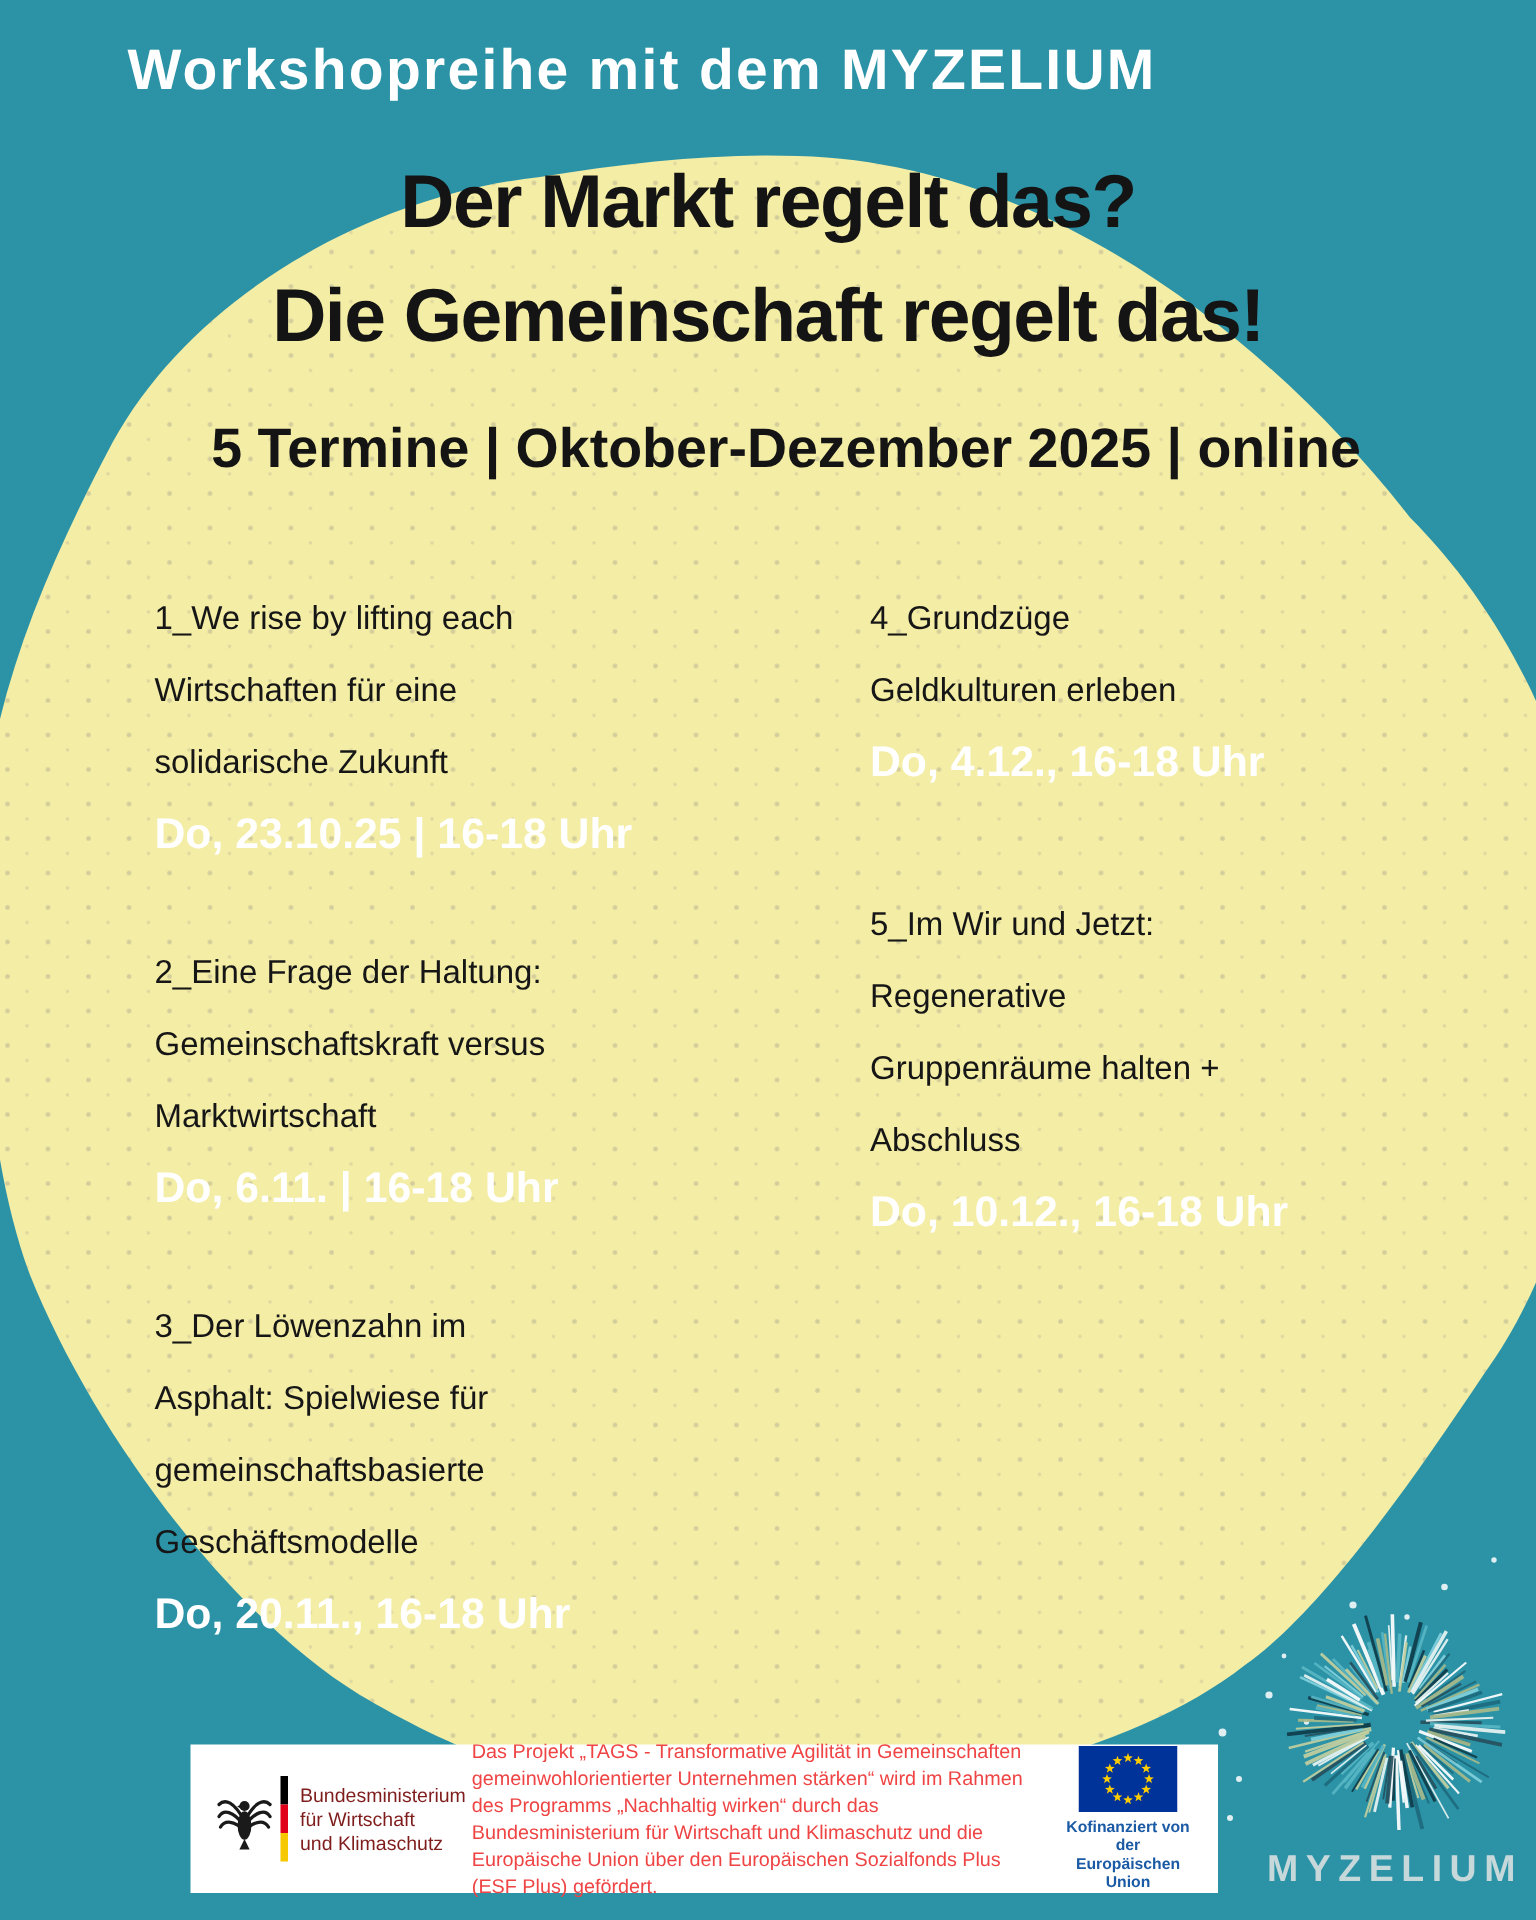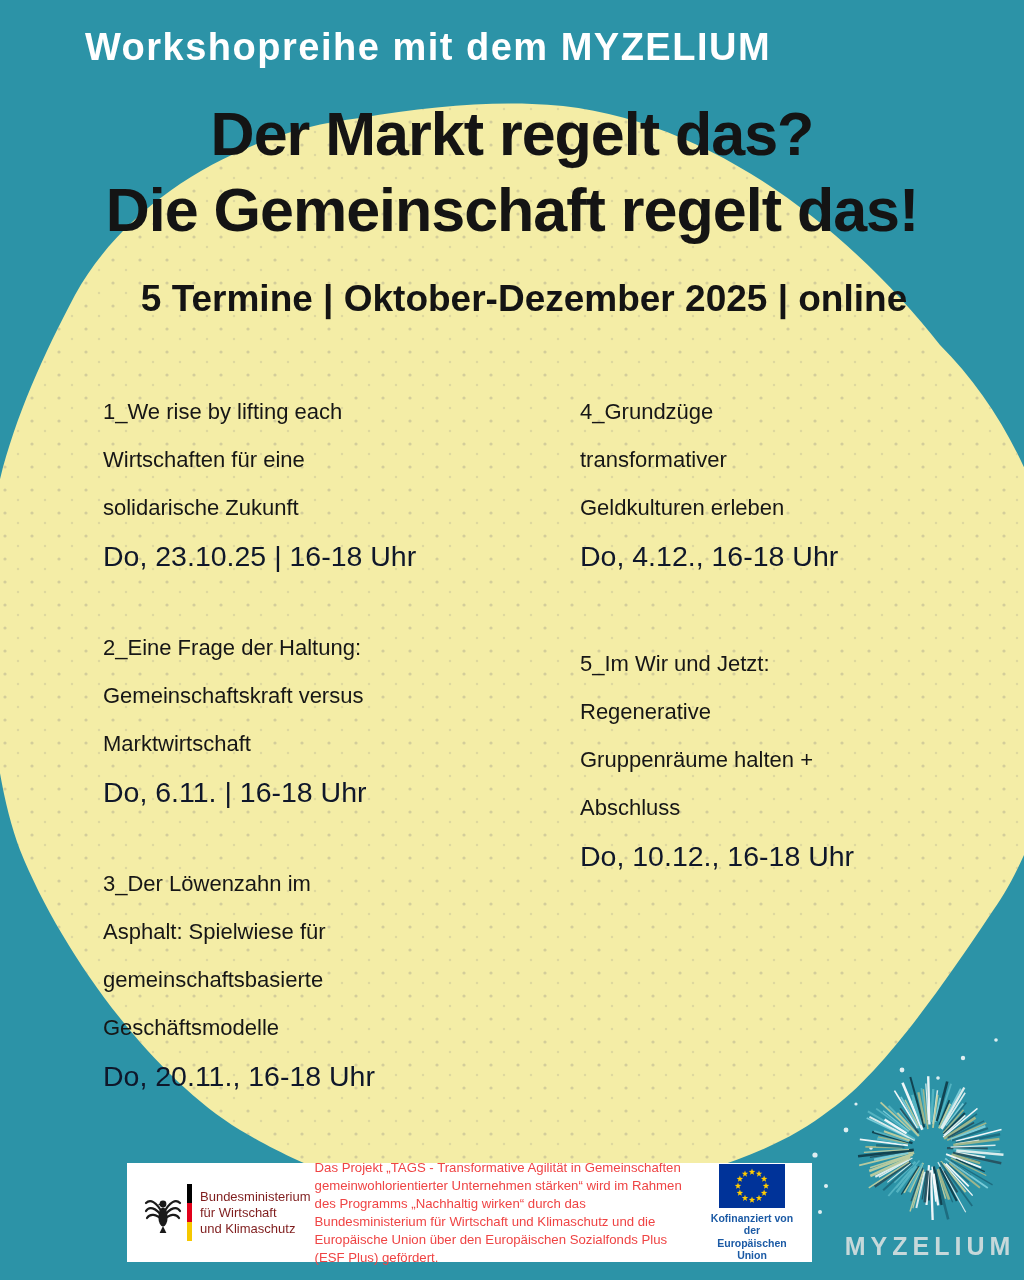--- a/index.html
+++ b/index.html
@@ -11,36 +11,36 @@
   }
   #bg-blob{position:absolute;left:0;top:0;z-index:1;}
   .content{position:absolute;left:0;top:0;width:1024px;height:1280px;z-index:2;}
 
   .kicker{
     position:absolute;top:26px;left:0;width:856px;text-align:center;
     color:#ffffff;font-size:38px;font-weight:700;letter-spacing:1.5px;
   }
   .title{
     position:absolute;top:96px;left:0;width:1024px;text-align:center;
-    color:#141414;font-weight:700;font-size:61px;line-height:76px;letter-spacing:-1px;
+    color:#141414;font-weight:700;font-size:50px;line-height:76px;letter-spacing:-1px;
   }
   .subtitle{
     position:absolute;top:278px;left:12px;width:1024px;text-align:center;
     color:#141414;font-weight:700;font-size:37px;
   }
   .col{position:absolute;top:388px;}
   .col-left{left:103px;width:470px;}
   .col-right{left:580px;width:430px;}
   .session{margin-bottom:44px;}
   .col-right .session{margin-bottom:60px;}
   .s-title{
     font-size:22px;font-weight:400;color:#161616;line-height:48px;white-space:nowrap;
   }
   .s-date{
-    font-size:28.5px;font-weight:400;color:#0f172a;line-height:48px;white-space:nowrap;
+    font-size:28.5px;font-weight:700;color:#ffffff;line-height:48px;white-space:nowrap;
   }
 
   .footer-box{
     position:absolute;left:127px;top:1163px;width:685px;height:99px;
     background:#ffffff;z-index:3;display:flex;align-items:center;
   }
   .ministry{display:flex;align-items:center;margin-left:16px;flex:0 0 auto;}
   .ministry svg{display:block;}
   .flag-bar{width:5px;height:58px;margin:0 8px 0 4px;display:flex;flex-direction:column;}
   .flag-bar div{flex:1;}
@@ -134,21 +134,20 @@
         <div class="s-title">3_Der Löwenzahn im</div>
         <div class="s-title">Asphalt: Spielwiese für</div>
         <div class="s-title">gemeinschaftsbasierte</div>
         <div class="s-title">Geschäftsmodelle</div>
         <div class="s-date">Do, 20.11., 16-18 Uhr</div>
       </div>
     </div>
   <div class="col col-right">
       <div class="session">
         <div class="s-title">4_Grundzüge</div>
-        <div class="s-title">transformativer</div>
         <div class="s-title">Geldkulturen erleben</div>
         <div class="s-date">Do, 4.12., 16-18 Uhr</div>
       </div>
       <div class="session">
         <div class="s-title">5_Im Wir und Jetzt:</div>
         <div class="s-title">Regenerative</div>
         <div class="s-title">Gruppenräume halten +</div>
         <div class="s-title">Abschluss</div>
         <div class="s-date">Do, 10.12., 16-18 Uhr</div>
       </div>

